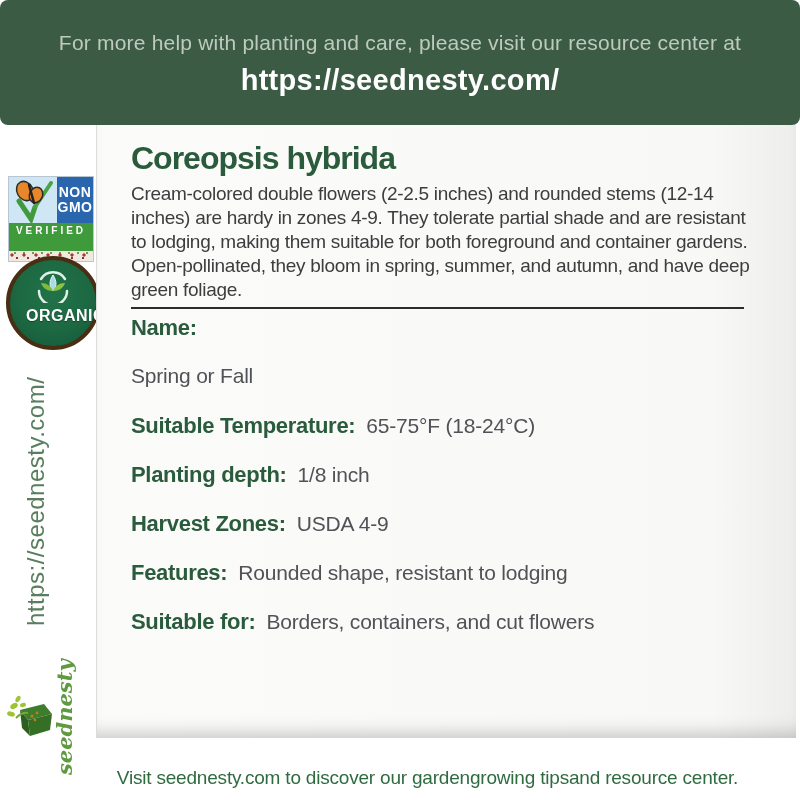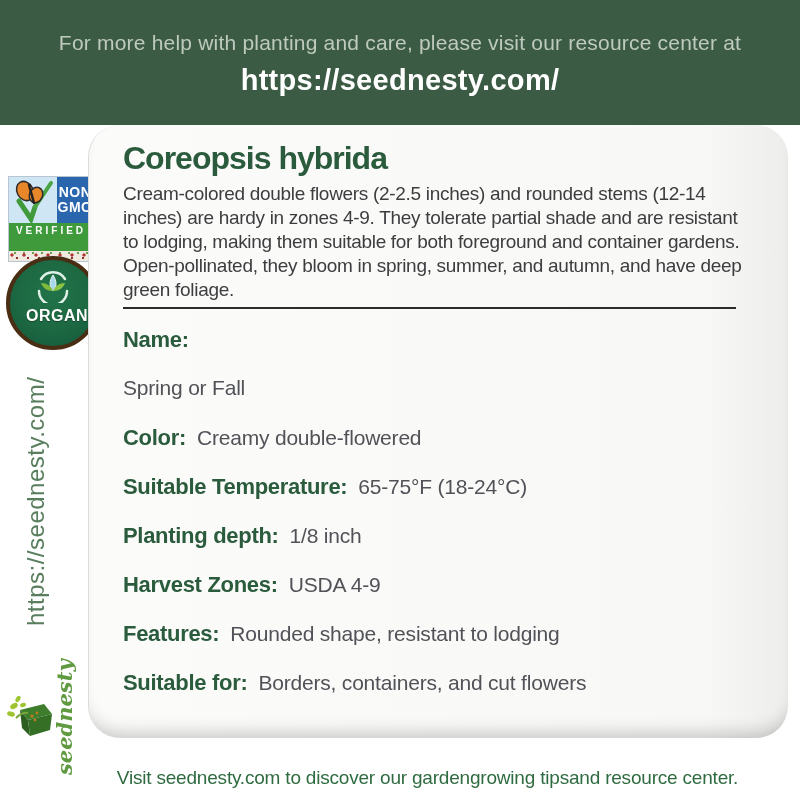--- a/index.html
+++ b/index.html
@@ -2,21 +2,21 @@
 <html><head>
 <meta charset="utf-8">
 <style>
   * { margin:0; padding:0; box-sizing:border-box; }
   html,body { width:800px; height:800px; }
   body { font-family:"Liberation Sans", sans-serif; background:#ffffff; }
   .page { position:relative; width:800px; height:800px; background:#ffffff; overflow:hidden; }
 
   
   .banner { position:absolute; left:0; top:0; width:800px; height:125px;
-            background:#3c5b45; text-align:center; }
+            background:#3c5b45; text-align:center;border-radius:8px; }
   .banner-line1 { padding-top:31px; font-size:21px; letter-spacing:.2px; color:#becabe; }
   .banner-line2 { margin-top:9px; font-size:29px; font-weight:bold; color:#ffffff; letter-spacing:.3px; }
 
   
   .sidebar { position:absolute; left:0; top:125px; width:100px; height:613px; background:#ffffff; }
 
   .nongmo { position:absolute; left:8px; top:51px; width:86px; border:1px solid #b9c6d2;
             background:#fff; }
   .ng-top { display:flex; height:46px; }
   .ng-sky { width:48px; background:#cfe6f5; position:relative; }
@@ -44,31 +44,31 @@
               font-size:24px; color:#587e5d; letter-spacing:.5px; text-align:center; }
 
   .logo { position:absolute; left:0; top:545px; width:100px; height:110px; }
   .logo-icon { position:absolute; left:6px; top:22px; }
   .logo-script { position:absolute; left:52px; top:0px; height:105px;
                  writing-mode:vertical-rl; transform:rotate(180deg);
                  font-family:"DejaVu Serif", serif; font-style:italic; font-weight:bold;
                  font-size:21px; color:#5f9a40; }
 
   
-  .content { position:absolute; left:88px; top:125px; width:700px; height:613px;
+  .content { position:absolute; left:96px; top:125px; width:700px; height:613px;
              background:linear-gradient(to right, #fbfbfa 0%, #f8f8f6 88%, #ededeb 100%);
              border-left:1px solid #dcdcda;
              box-shadow: inset 0 -16px 18px -12px rgba(0,0,0,.22);
-             padding:15px 0 0 34px;border-radius:32px; }
+             padding:15px 0 0 34px; }
   .title { font-size:32px; font-weight:bold; color:#2b5b3d; letter-spacing:-1px; }
   .desc { width:632px; margin-top:5px; font-size:19px; line-height:24px;
           color:#3d3d3f; letter-spacing:-0.3px; }
   .divider { width:613px; border-bottom:2px solid #2c2c2c; margin-top:5px; }
 
-  .fields { margin-top:18px; }
+  .fields { margin-top:6px; }
   .field { height:26px; margin-bottom:23px; display:flex; align-items:baseline; white-space:nowrap; }
   .field-label { font-size:22px; font-weight:bold; color:#2a5b3c; letter-spacing:-0.3px; margin-right:11px; }
   .field-value { font-size:21px; color:#515257; letter-spacing:-0.2px; }
 
   
   .footer { position:absolute; left:100px; top:738px; width:655px; height:62px;
             background:#ffffff; text-align:center; }
   .footer-text { padding-top:29px; font-size:19px; color:#2f6b40; letter-spacing:-0.2px; }
 </style>
 </head>
@@ -150,24 +150,20 @@
     <div class="divider"></div>
 
     <div class="fields">
       <div class="field">
         <span class="field-label">Name:</span>
       </div>
       <div class="field">
         <span class="field-value">Spring or Fall</span>
       </div>
       <div class="field">
-        <span class="field-label">Color:</span>
-        <span class="field-value">Creamy double-flowered</span>
-      </div>
-      <div class="field">
         <span class="field-label">Suitable Temperature:</span>
         <span class="field-value">65-75°F (18-24°C)</span>
       </div>
       <div class="field">
         <span class="field-label">Planting depth:</span>
         <span class="field-value">1/8 inch</span>
       </div>
       <div class="field">
         <span class="field-label">Harvest Zones:</span>
         <span class="field-value">USDA 4-9</span>

